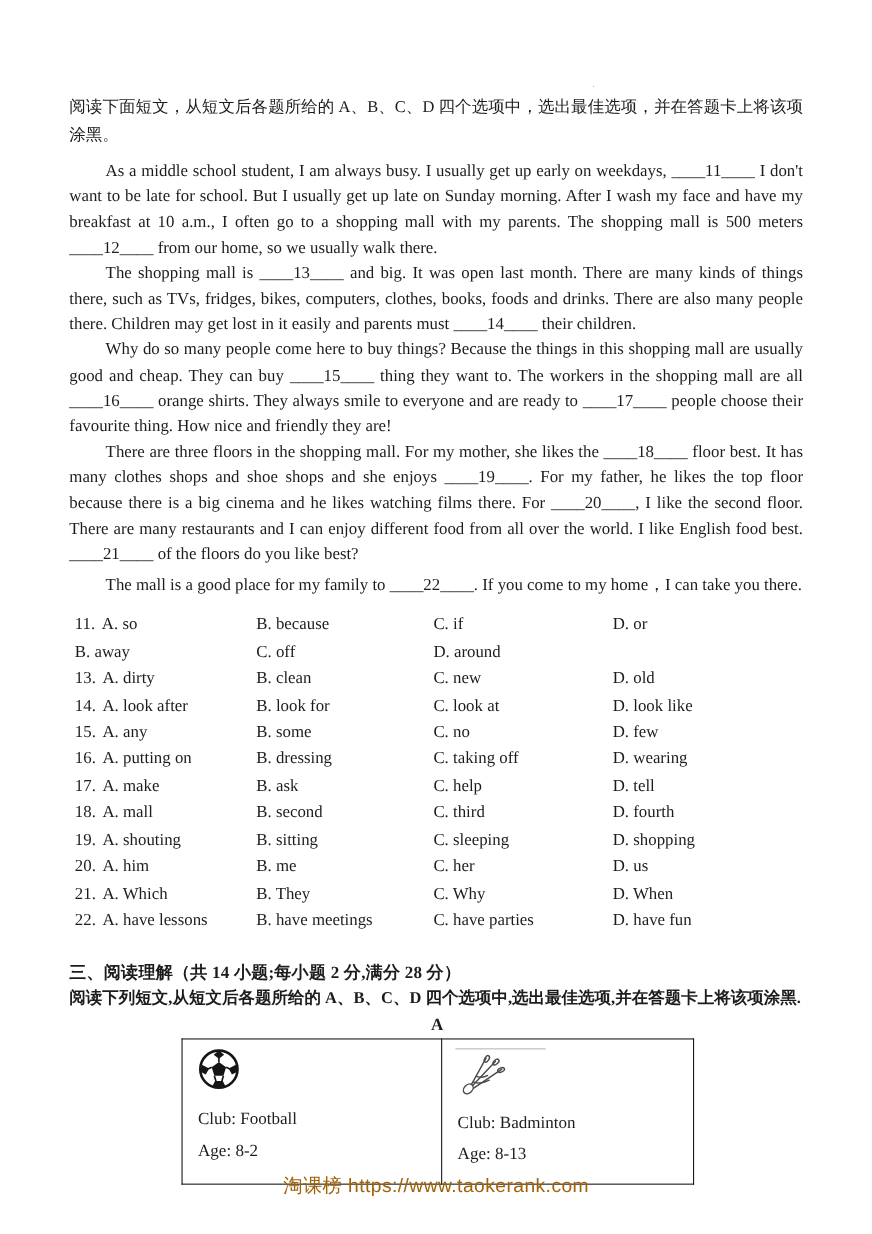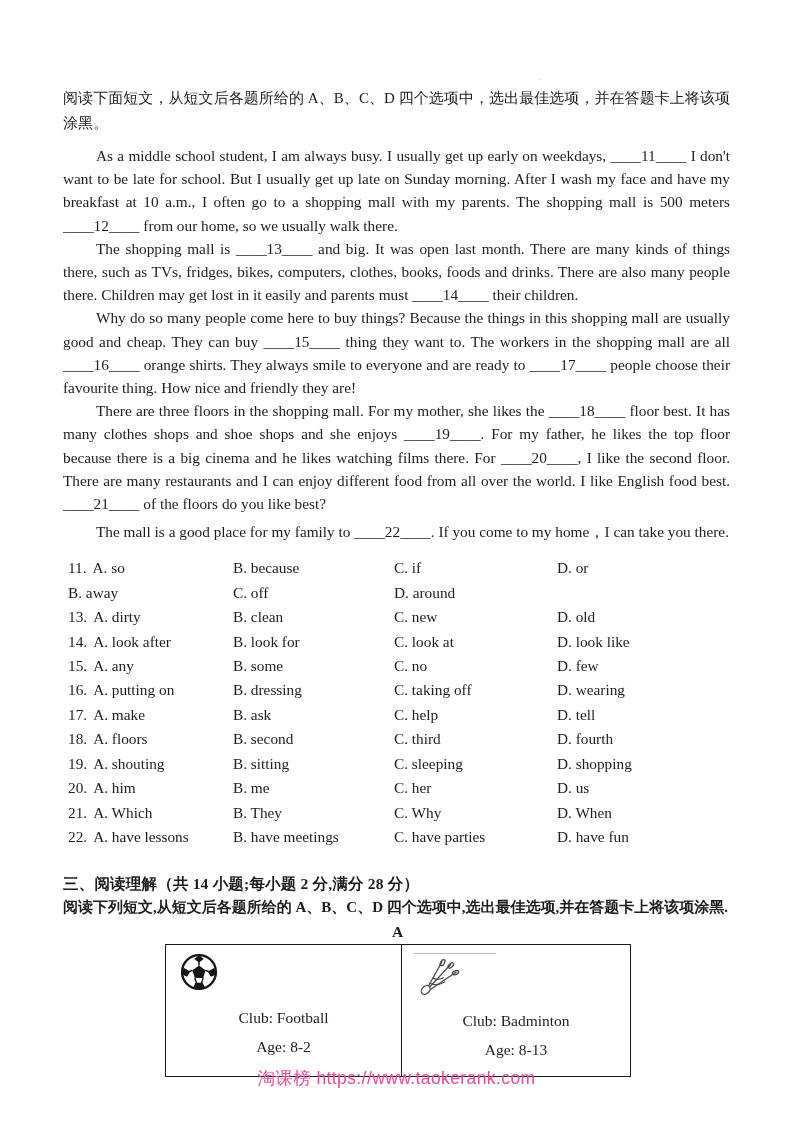--- a/index.html
+++ b/index.html
@@ -57,21 +57,20 @@
     text-align: center;
     font-weight: 700;
     font-size: 15.5px;
   }
   .club-table {
     width: 465px;
     margin-left: 102px;
     margin-top: 3px;
     border-collapse: collapse;
     table-layout: fixed;
-    text-align: center;
   }
   .club-table td {
     border: 1.5px solid #1a1a1a;
     vertical-align: top;
     padding: 8px 14px 12px 14px;
     height: 110px;
   }
   .club-table td.cell-left  { width: 236px; }
   .club-table td.cell-right { width: 229px; }
   .club-icon-wrap { height: 44px; display: flex; align-items: flex-start; }
@@ -89,21 +88,21 @@
     font-size: 10px;
   }
 
   .footer {
     position: absolute;
     left: 0; top: 1066px;
     width: 793px;
     text-align: center;
     font-family: "Liberation Sans", "DejaVu Sans", sans-serif;
     font-size: 17.5px;
-    color: #ec4899;
+    color: #a16207;
     letter-spacing: 0.4px;
   }
 </style>
 </head>
 <body>
 
 <span class="stray-dot">·</span>
 
 <div class="content">
 
@@ -153,21 +152,21 @@
       <span>C. taking off</span>
       <span>D. wearing</span>
     </div>
     <div class="option-row">
       <span><span class="qnum">17.</span><span>A. make</span></span>
       <span>B. ask</span>
       <span>C. help</span>
       <span>D. tell</span>
     </div>
     <div class="option-row">
-      <span><span class="qnum">18.</span><span>A. floors</span></span>
+      <span><span class="qnum">18.</span><span>A. mall</span></span>
       <span>B. second</span>
       <span>C. third</span>
       <span>D. fourth</span>
     </div>
     <div class="option-row">
       <span><span class="qnum">19.</span><span>A. shouting</span></span>
       <span>B. sitting</span>
       <span>C. sleeping</span>
       <span>D. shopping</span>
     </div>

